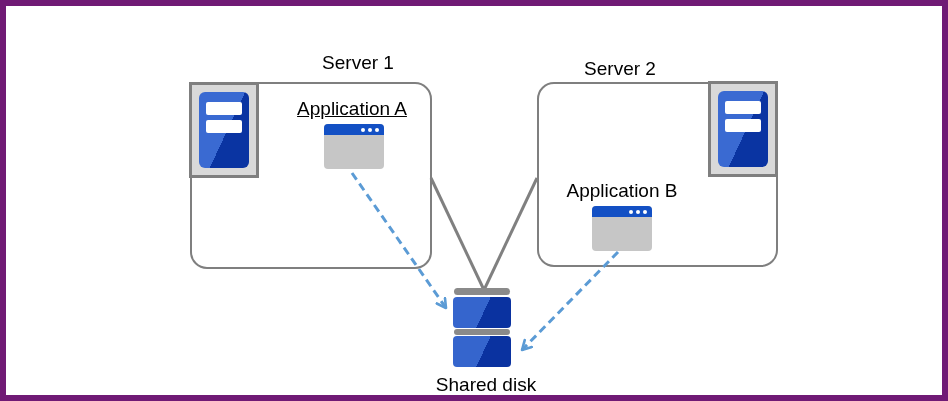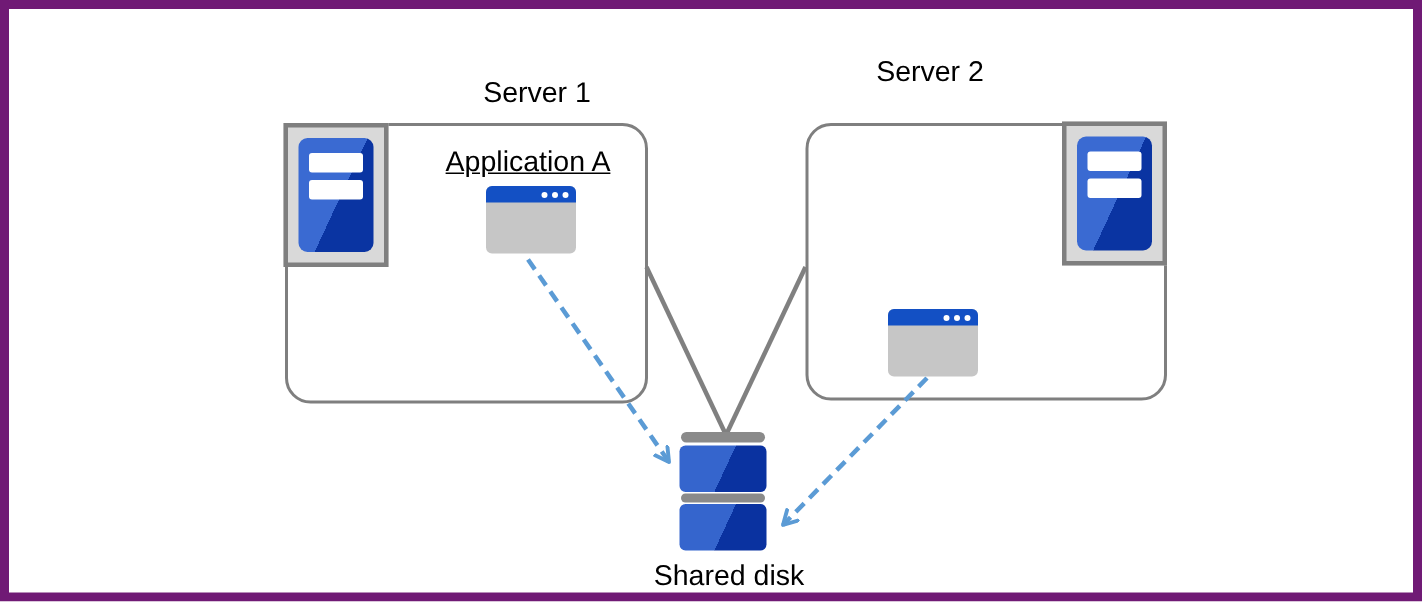--- a/index.html
+++ b/index.html
@@ -29,21 +29,21 @@
   
   .label{
     position:absolute;
     transform:translateX(-50%);
     font-size:19px;
     line-height:22px;
     color:#000;
     white-space:nowrap;
   }
   #server1-label{left:352px;top:46px;}
-  #server2-label{left:614px;top:32px;}
+  #server2-label{left:614px;top:52px;}
   #appA-label{left:346px;top:92px;text-decoration:underline;}
   #appB-label{left:616px;top:174px;}
   #disk-label{left:480px;top:368px;}
 
   
   .server-frame{
     position:absolute;
     width:70px;height:96px;
     background:#d9d9d9;
     border:3px solid #7f7f7f;
@@ -117,20 +117,21 @@
     </defs>
     <line x1="425" y1="172" x2="478" y2="284" stroke="#808080" stroke-width="3"></line>
     <line x1="531" y1="172" x2="478" y2="284" stroke="#808080" stroke-width="3"></line>
     <line x1="346" y1="167" x2="440" y2="302" stroke="#5b9bd5" stroke-width="3" stroke-dasharray="8 5" marker-end="url(#arrowhead)"></line>
     <line x1="612" y1="246" x2="516" y2="344" stroke="#5b9bd5" stroke-width="3" stroke-dasharray="8 5" marker-end="url(#arrowhead)"></line>
   </svg>
 
   <div class="label" id="server1-label">Server 1</div>
   <div class="label" id="server2-label">Server 2</div>
   <div class="label" id="appA-label">Application A</div>
+  <div class="label" id="appB-label">Application B</div>
   <div class="label" id="disk-label">Shared disk</div>
 
   <div class="server-frame" id="server1-icon">
     <div class="server-tower">
       <div class="tower-slot slot1"></div>
       <div class="tower-slot slot2"></div>
     </div>
   </div>
   <div class="server-frame" id="server2-icon">
     <div class="server-tower">

